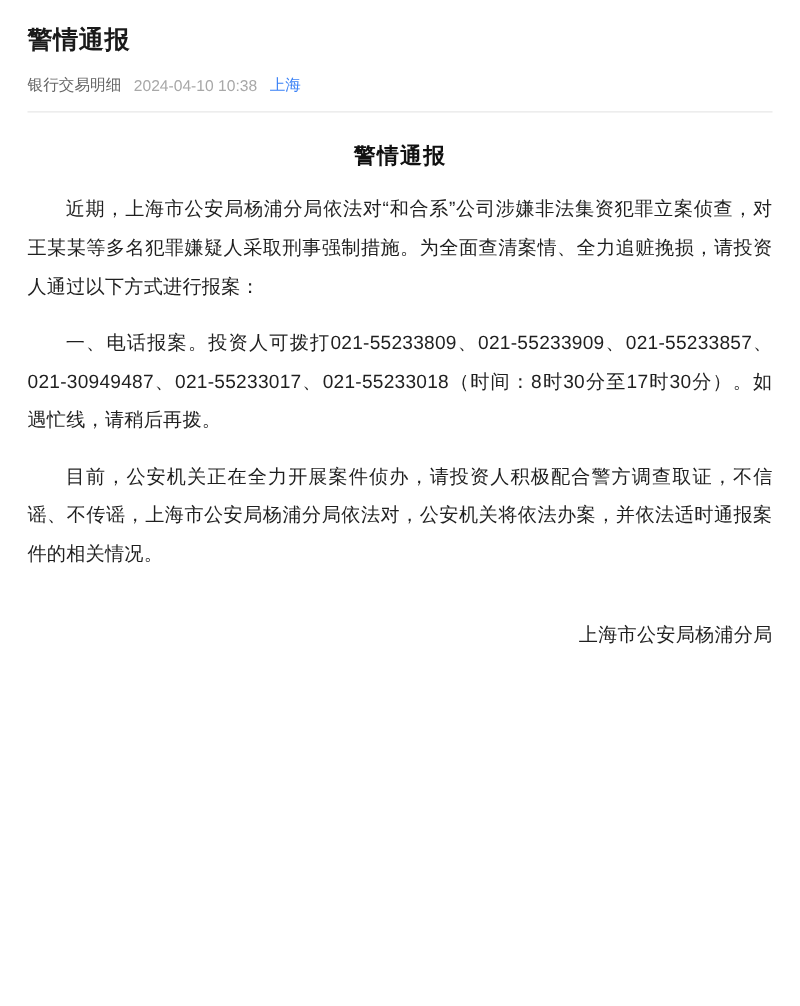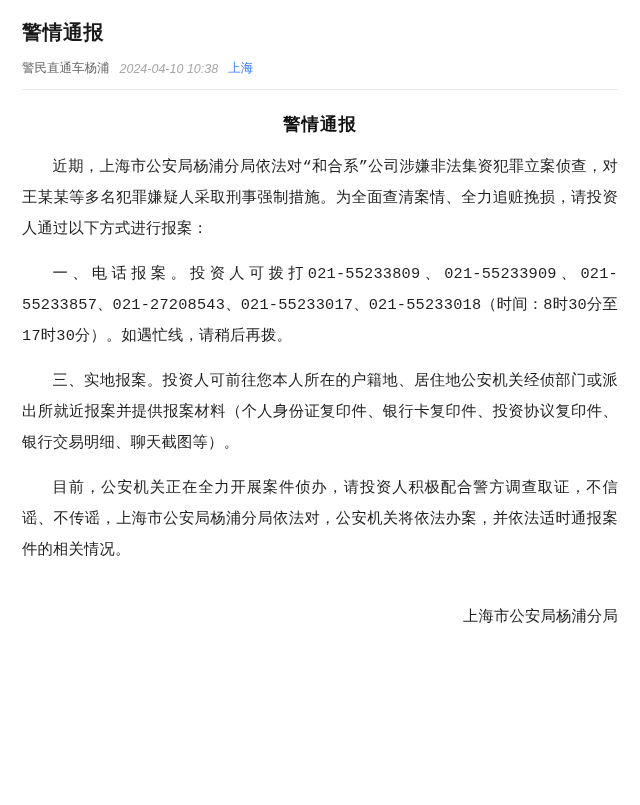--- a/index.html
+++ b/index.html
@@ -38,21 +38,20 @@
   }
   .meta-source {
     color: #666666;
     font-size: 12.5px;
     margin-right: 10px;
   }
   .meta-date {
     color: #a8a8a8;
     font-size: 12.5px;
     margin-right: 10px;
-    font-style: italic;
   }
   .meta-loc {
     color: #3b82f6;
     font-size: 12.5px;
   }
   .divider {
     margin-top: 12px;
     border-top: 1px solid #e8e8e8;
     width: 100%;
   }
@@ -68,54 +67,52 @@
     margin-top: 16px;
   }
   .para {
     font-size: 15.3px;
     line-height: 31px;
     color: #1f1f1f;
     text-indent: 2em;
     margin: 0 0 14px 0;
     text-align: justify;
     letter-spacing: 0.2px;
-    font-family: Liberation Mono, monospace;
   }
   .sign-block {
     margin-top: 34px;
     text-align: right;
   }
   .sign-line {
     font-size: 15.3px;
     line-height: 31px;
     color: #1f1f1f;
     letter-spacing: 0.2px;
   }
 </style>
 </head>
 <body>
 
 <div class="page">
 
   <h1 class="article-title">警情通报</h1>
 
   <div class="meta-row">
-    <span class="meta-source">警民直通车杨浦</span>
+    <span class="meta-source">银行交易明细</span>
     <span class="meta-date">2024-04-10 10:38</span>
     <span class="meta-loc">上海</span>
   </div>
 
   <div class="divider"></div>
 
   <div class="doc-title">警情通报</div>
 
   <div class="body-copy">
     <p class="para">近期，上海市公安局杨浦分局依法对“和合系”公司涉嫌非法集资犯罪立案侦查，对王某某等多名犯罪嫌疑人采取刑事强制措施。为全面查清案情、全力追赃挽损，请投资人通过以下方式进行报案：</p>
-    <p class="para">一、电话报案。投资人可拨打021-55233809、021-55233909、021-55233857、021-27208543、021-55233017、021-55233018（时间：8时30分至17时30分）。如遇忙线，请稍后再拨。</p>
-    <p class="para">三、实地报案。投资人可前往您本人所在的户籍地、居住地公安机关经侦部门或派出所就近报案并提供报案材料（个人身份证复印件、银行卡复印件、投资协议复印件、银行交易明细、聊天截图等）。</p>
+    <p class="para">一、电话报案。投资人可拨打021-55233809、021-55233909、021-55233857、021-30949487、021-55233017、021-55233018（时间：8时30分至17时30分）。如遇忙线，请稍后再拨。</p>
     <p class="para">目前，公安机关正在全力开展案件侦办，请投资人积极配合警方调查取证，不信谣、不传谣，上海市公安局杨浦分局依法对，公安机关将依法办案，并依法适时通报案件的相关情况。</p>
   </div>
 
   <div class="sign-block">
     <div class="sign-line">上海市公安局杨浦分局</div>
 
   </div>
 
 </div>
 

